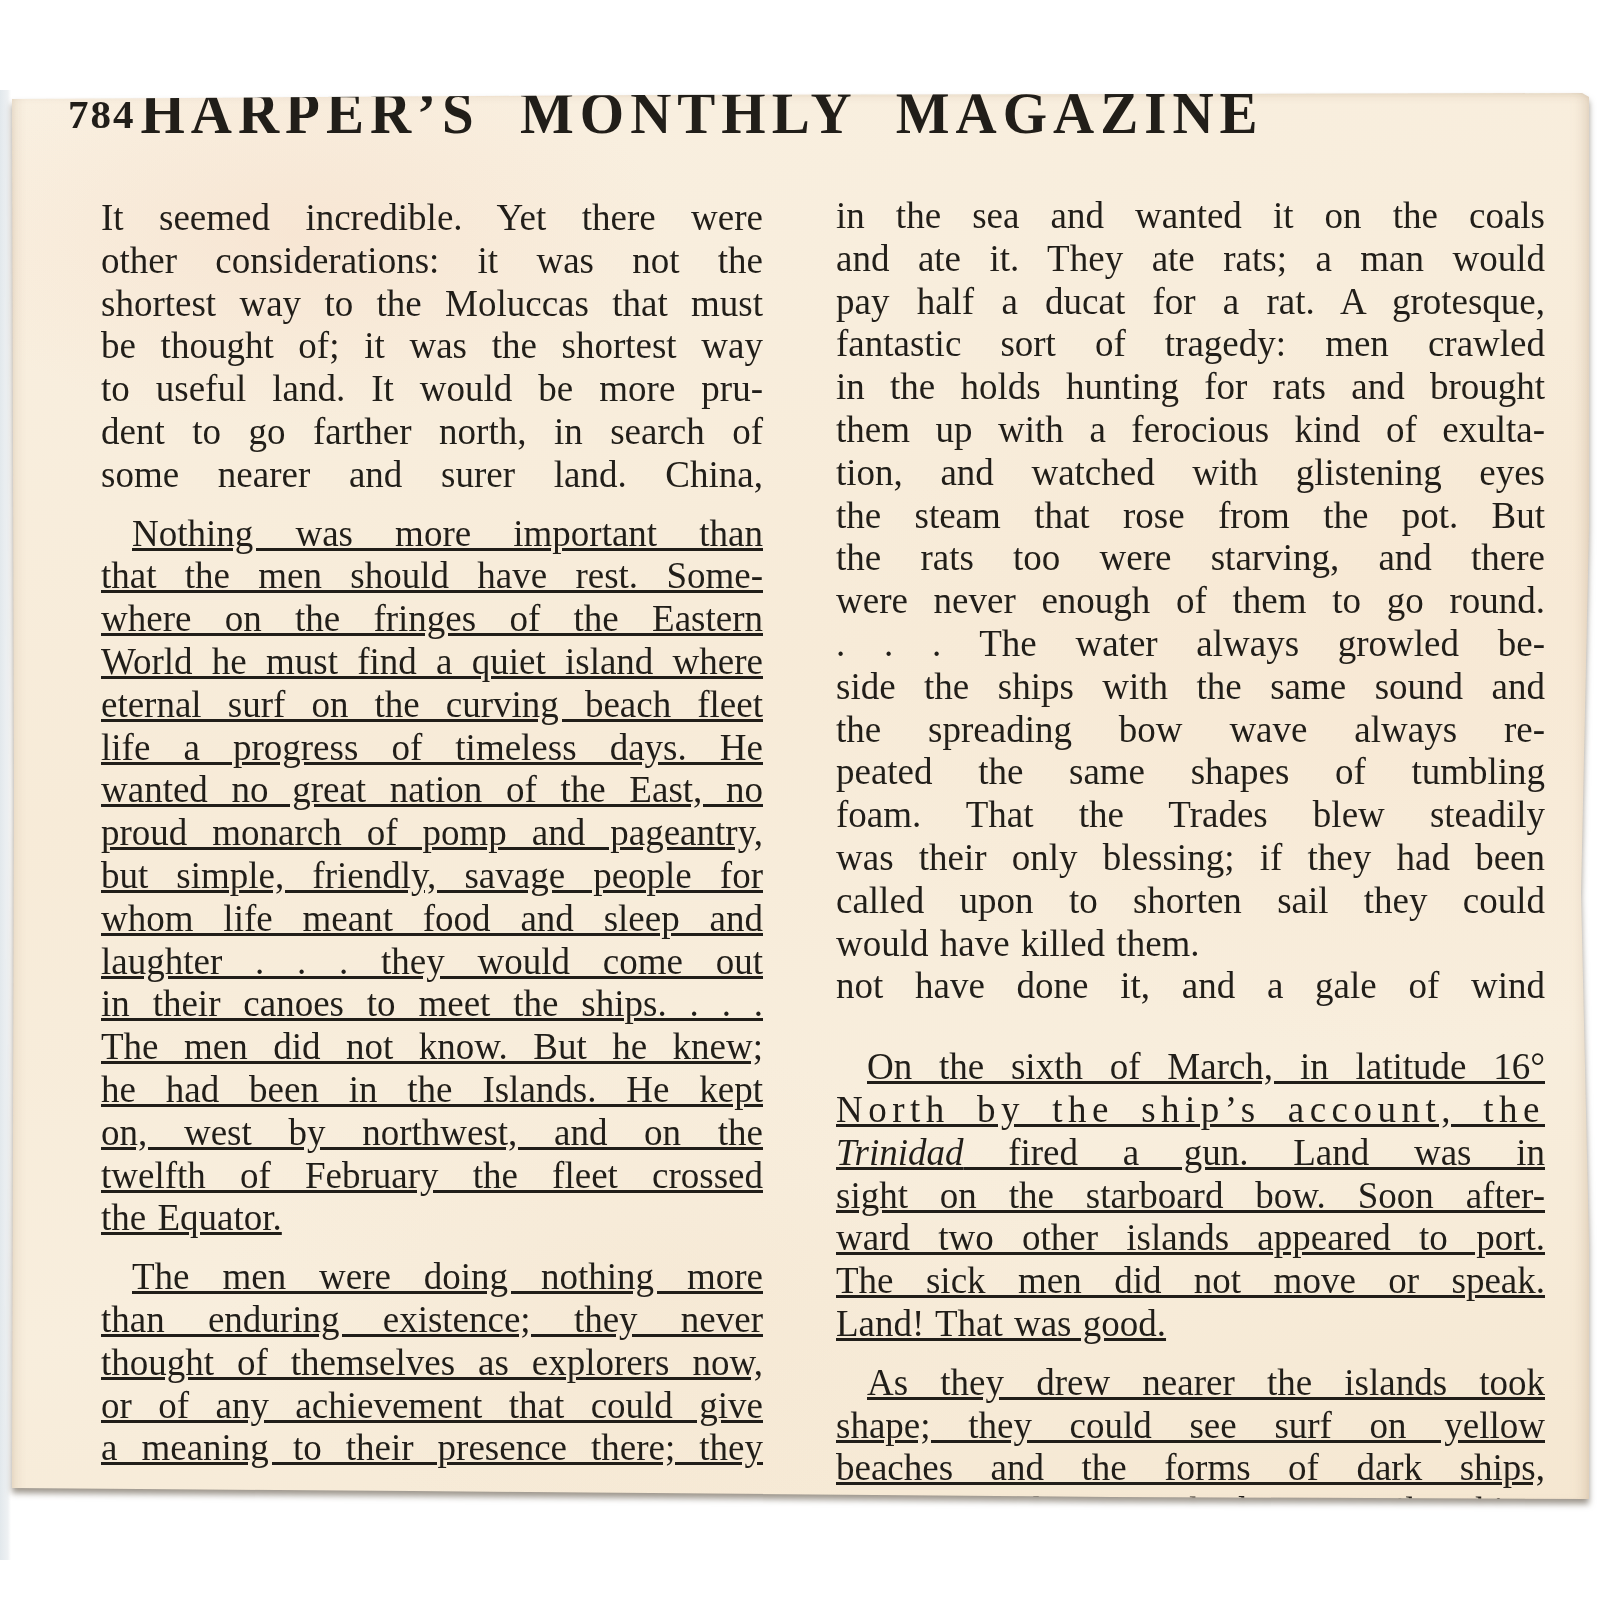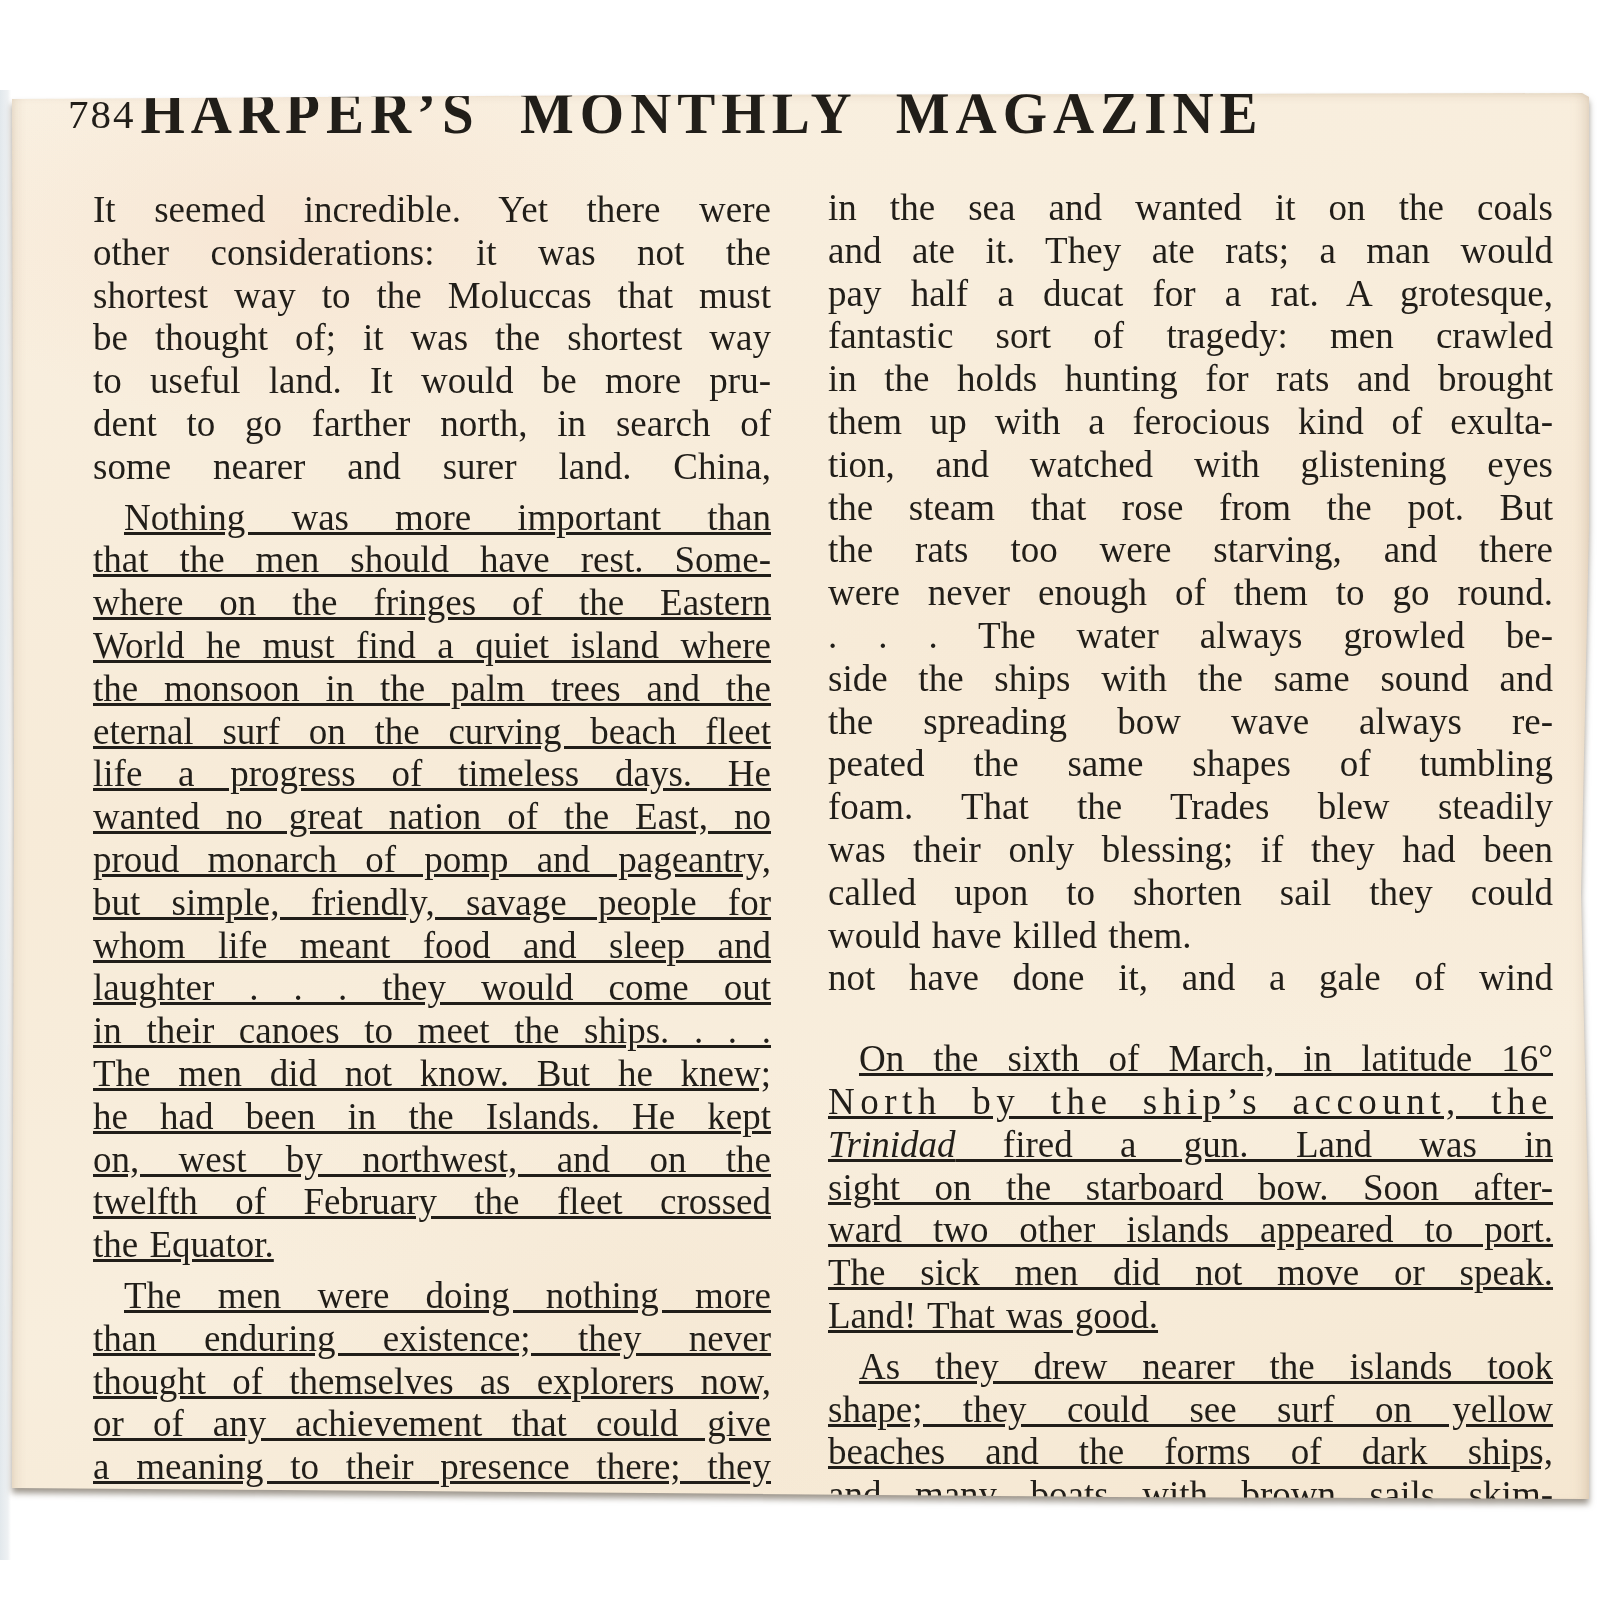--- a/index.html
+++ b/index.html
@@ -23,32 +23,32 @@
       radial-gradient(ellipse 620px 320px at 18% 10%, rgba(246,219,198,.45), transparent 60%),
       radial-gradient(ellipse 900px 560px at 88% 42%, rgba(248,228,206,.4), transparent 65%),
       radial-gradient(ellipse 700px 400px at 40% 85%, rgba(243,226,203,.35), transparent 60%),
       linear-gradient(168deg,#f9f0e1 0%,#f7ebd8 42%,#f8eedd 72%,#f5e7d1 100%);
     clip-path:polygon(0 6px,630px 2px,1570px 0,1577px 4px,1577px 430px,1569px 800px,1577px 1150px,1577px 1406px,1100px 1404px,400px 1398px,0 1395px,2px 700px);
     box-shadow:inset 9px 0 14px -9px rgba(150,118,88,.3), inset -11px 0 16px -10px rgba(150,118,88,.35), inset 0 8px 12px -9px rgba(150,118,88,.25);
     color:#211e19;
   }
   .pageno{
     position:absolute;left:56px;top:-2px;
-    font-size:41px;font-weight:normal;line-height:46px;letter-spacing:2px;
+    font-size:41px;font-weight:bold;line-height:46px;letter-spacing:2px;
   }
   .masthead{
     position:absolute;left:0;top:-3px;width:1380px;text-align:center;
     font-size:57px;font-weight:bold;line-height:48px;
     letter-spacing:6px;word-spacing:20px;
     transform:scaleY(1.02);
   }
   .col{position:absolute;font-size:37px;line-height:42.8px;}
   .col-left{left:73px;top:88px;width:694px;}
   .col-right{left:808px;top:86px;width:741px;}
-  .para{margin:8px;}
+  .para{margin:16px;}
   .para + .para{margin-top:5px;text-decoration:underline;}
   .para.gap{margin-top:38px;}
   .line{
     text-align:justify;text-align-last:justify;
     word-spacing:2px;white-space:normal;
   }
   .line.short{text-align-last:left;}
   .para.indent .line:first-child{text-indent:31px;}
   .line.tracked{letter-spacing:5.5px;}
   .it{font-style:italic;}
@@ -73,21 +73,20 @@
         <div class="line">be thought of;  it was the shortest way</div>
         <div class="line">to useful land.  It would be more pru-</div>
         <div class="line">dent to go farther north, in search of</div>
         <div class="line">some nearer and surer land. China,</div>
       </div>
       <div class="para indent">
         <div class="line">Nothing was more important than</div>
         <div class="line">that the men should have rest.  Some-</div>
         <div class="line">where on the fringes of the Eastern</div>
         <div class="line">World he must find a quiet island where</div>
-        <div class="line">the monsoon in the palm trees and the</div>
         <div class="line">eternal surf on the curving beach fleet</div>
         <div class="line">life a progress of timeless days.  He</div>
         <div class="line">wanted no great nation of the East, no</div>
         <div class="line">proud monarch of pomp and pageantry,</div>
         <div class="line">but simple, friendly, savage people for</div>
         <div class="line">whom life meant food and sleep and</div>
         <div class="line">laughter . . . they would come out</div>
         <div class="line">in their canoes to meet the ships. . . .</div>
         <div class="line">The men did not know.  But he knew;</div>
         <div class="line">he had been in the Islands.  He kept</div>

